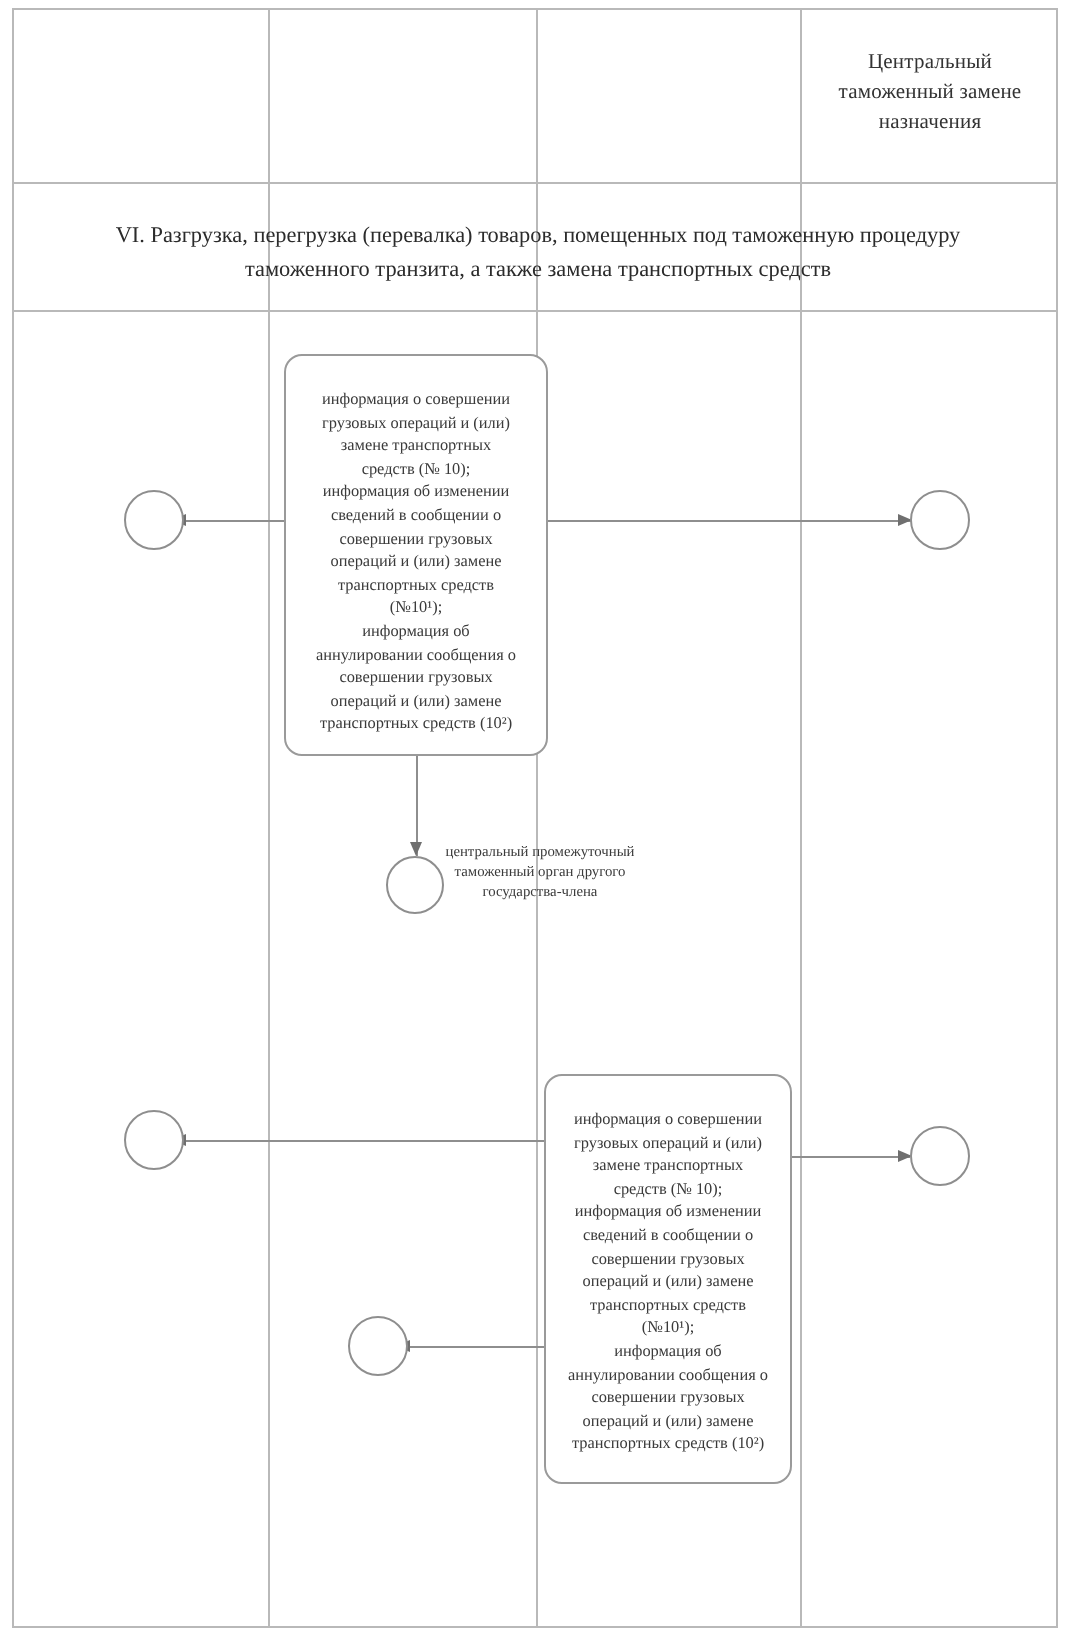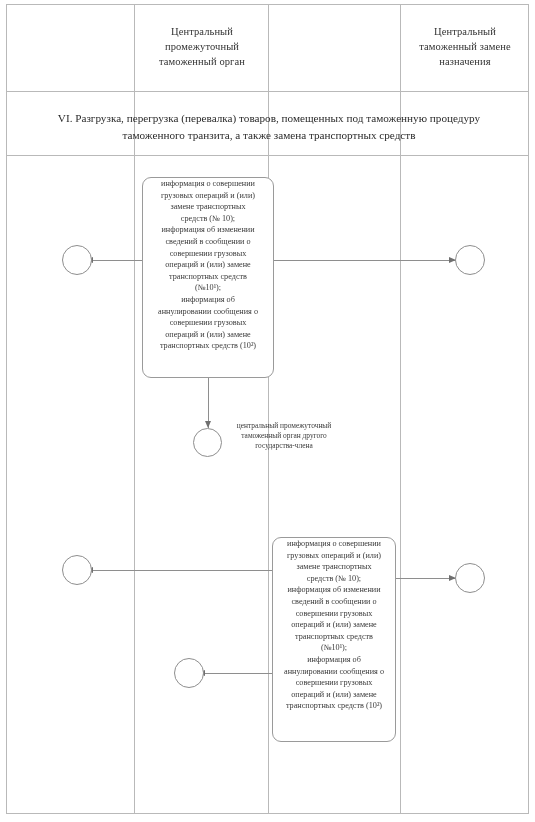--- a/index.html
+++ b/index.html
@@ -71,21 +71,21 @@
   .msgbox {
     position: absolute;
     border: 1px solid #9a9a9a;
     border-radius: 9px;
     box-sizing: border-box;
     background: #fff;
     text-align: center;
     font-size: 8.2px;
     line-height: 11.6px;
     color: #3a3a3a;
-    padding: 0 7px 5px 7px;
+    padding: 16px 7px 5px 7px;
   }
   .msgbox p { margin: 0; }
 
   
   .circle {
     position: absolute;
     border: 1px solid #8e8e8e;
     border-radius: 50%;
     background: #fff;
     box-sizing: border-box;
@@ -136,21 +136,20 @@
 
 <div id="page">
 
   <div class="frame"></div>
   <div class="col-div" style="left:134px; top:4px; height:810px;"></div>
   <div class="col-div" style="left:268px; top:4px; height:810px;"></div>
   <div class="col-div" style="left:400px; top:4px; height:810px;"></div>
   <div class="header-rule" style="top:91px;"></div>
   <div class="header-rule" style="top:155px;"></div>
 
-  <div class="lane-head" style="left:140px; top:24px; width:124px;">Центральный промежуточный таможенный орган</div>
   <div class="lane-head" style="left:404px; top:24px; width:122px;">Центральный таможенный замене назначения</div>
 
   <div class="section-title">VI. Разгрузка, перегрузка (перевалка) товаров, помещенных под таможенную процедуру таможенного транзита, а также замена транспортных средств</div>
 
   <div class="hline" style="left:86px; top:260px; width:58px;"></div>
   <div class="arrow-l" style="left:86px; top:256.5px;"></div>
 
   <div class="hline" style="left:270px; top:260px; width:186px;"></div>
   <div class="arrow-r" style="left:449px; top:256.5px;"></div>
 
@@ -172,21 +171,21 @@
     <p>информация об</p>
     <p>аннулировании сообщения о</p>
     <p>совершении грузовых</p>
     <p>операций и (или) замене</p>
     <p>транспортных средств (10²)</p>
   </div>
 
   <div class="vline" style="left:208px; top:378px; height:50px;"></div>
   <div class="arrow-d" style="left:204.5px; top:421px;"></div>
   <div class="circle" style="left:193px; top:428px; width:29px; height:29px;"></div>
-  <div class="node-caption" style="left:232px; top:421px; width:104px;">центральный промежуточный таможенный орган другого государства-члена</div>
+  <div class="node-caption" style="left:218px; top:421px; width:104px;">центральный промежуточный таможенный орган другого государства-члена</div>
 
   <div class="hline" style="left:86px; top:570px; width:190px;"></div>
   <div class="arrow-l" style="left:86px; top:566.5px;"></div>
   <div class="circle" style="left:62px; top:555px; width:30px; height:30px;"></div>
 
   <div class="hline" style="left:395px; top:578px; width:60px;"></div>
   <div class="arrow-r" style="left:449px; top:574.5px;"></div>
   <div class="circle" style="left:455px; top:563px; width:30px; height:30px;"></div>
 
   <div class="hline" style="left:198px; top:673px; width:78px;"></div>

